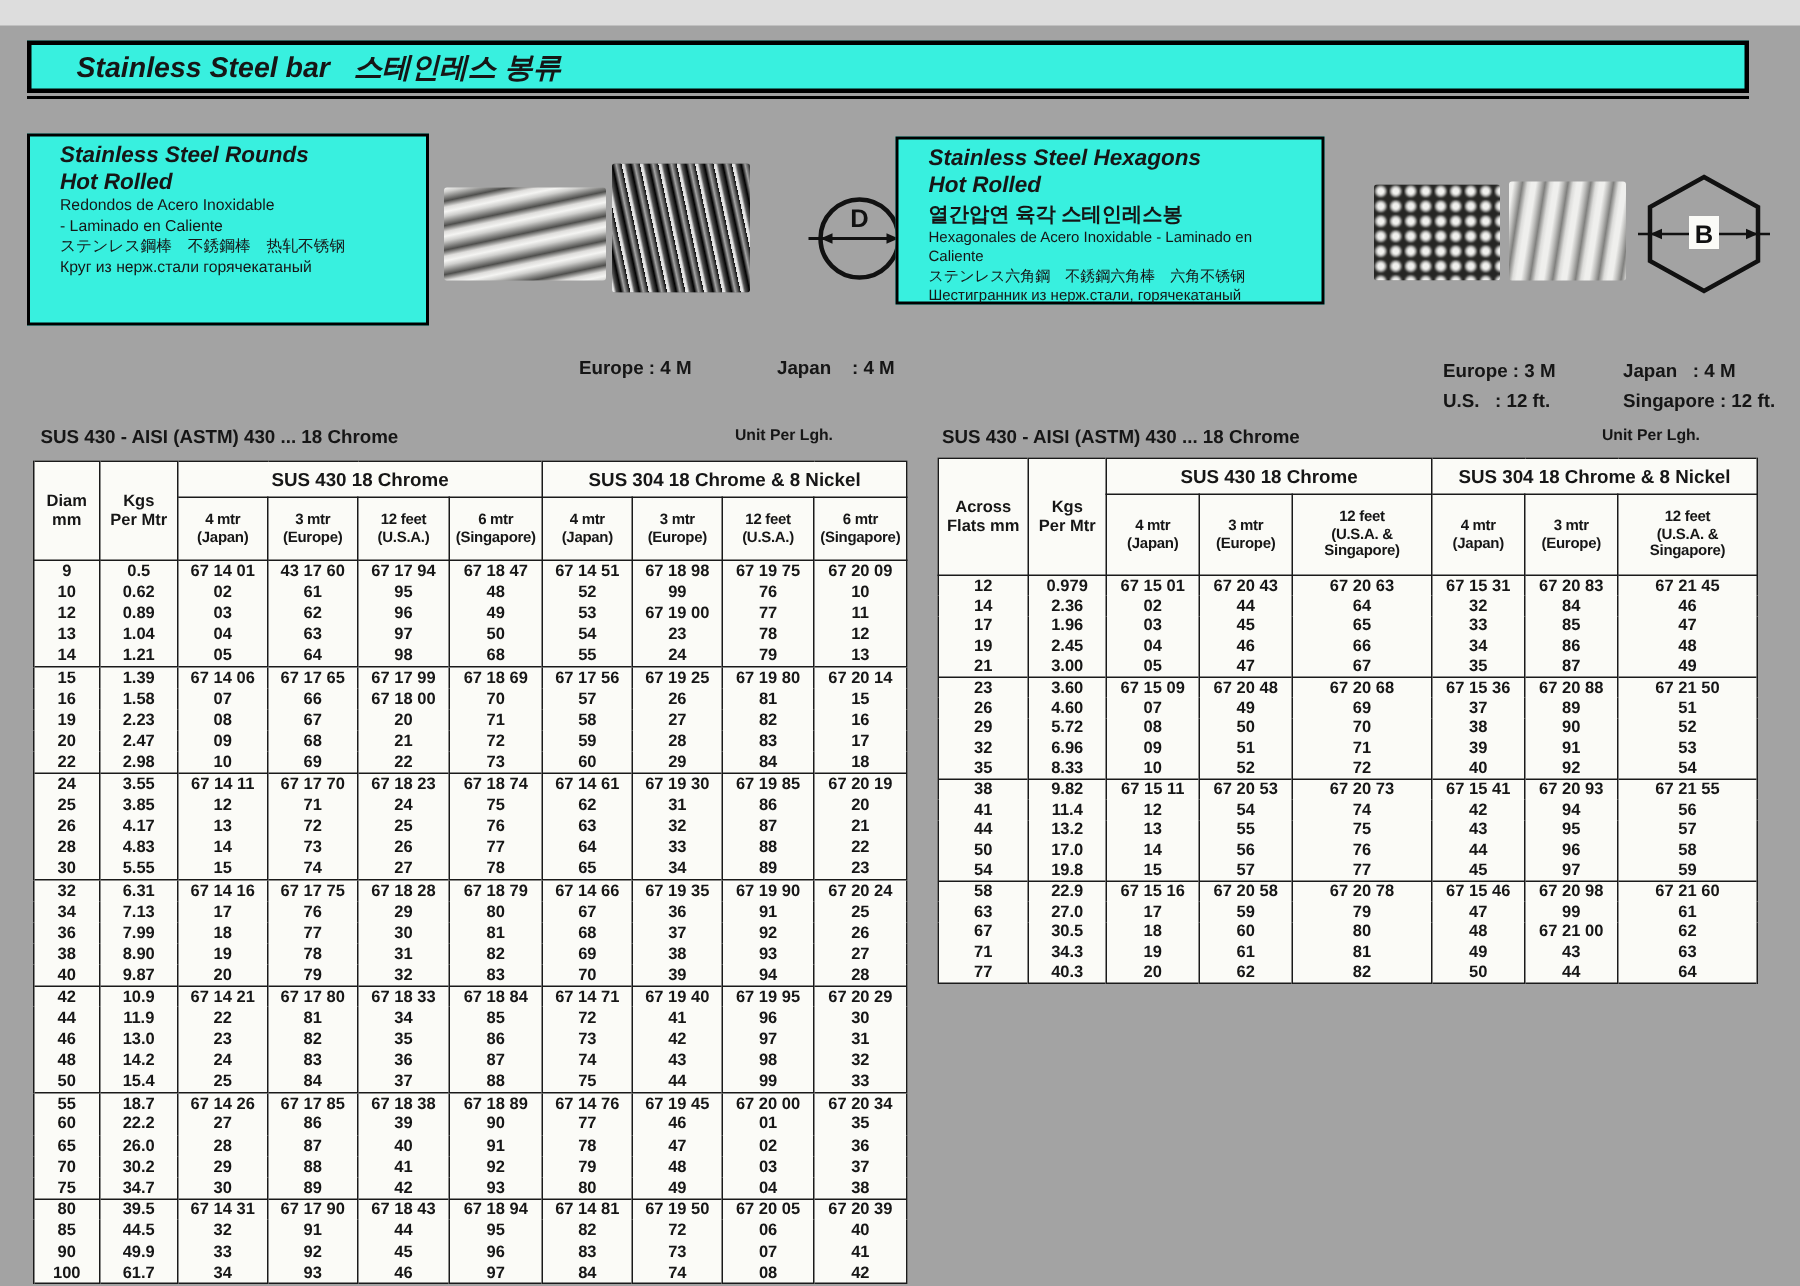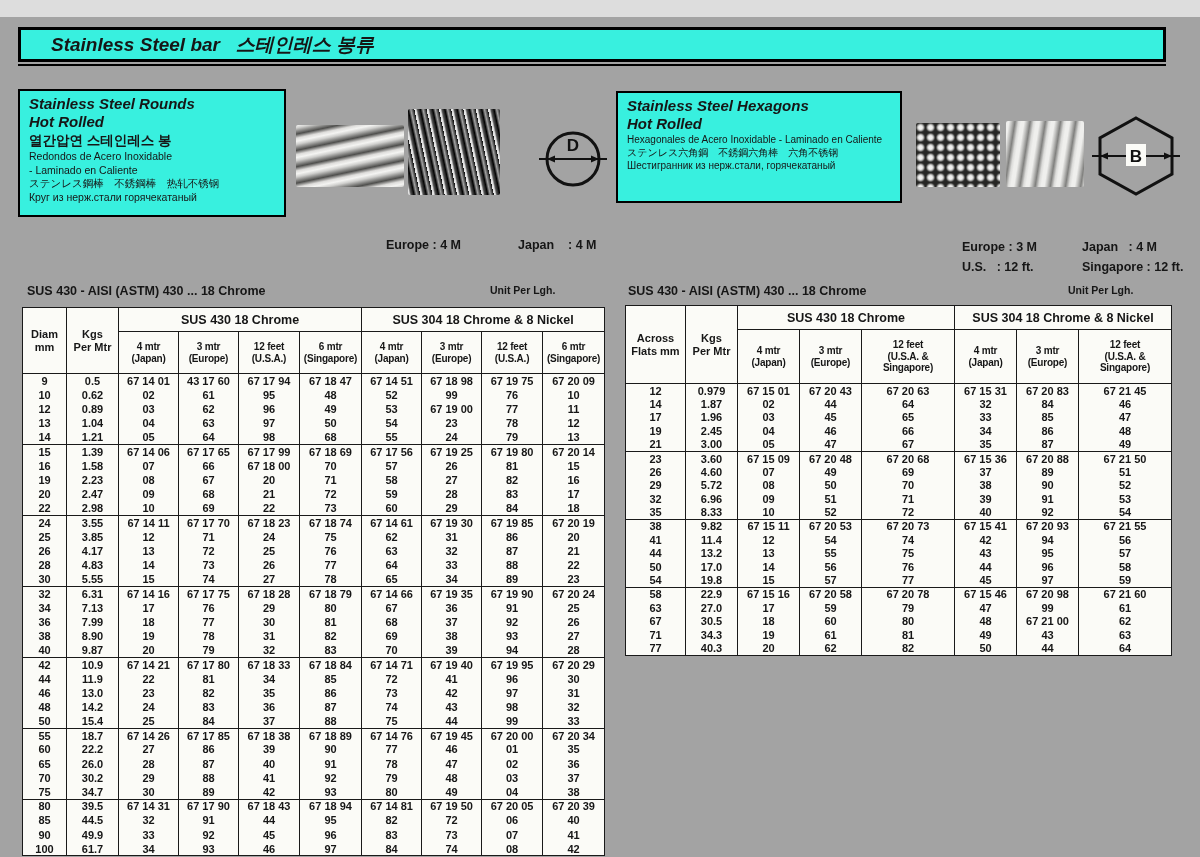--- a/index.html
+++ b/index.html
@@ -4,21 +4,21 @@
 <style>
   *{margin:0;padding:0;box-sizing:border-box}
   body{background:#ddd;font-family:"Liberation Sans",sans-serif;color:#161616}
   .page{position:relative;width:1200px;height:857px;background:#a3a3a3;overflow:hidden;margin:17px auto}
 
   .banner{position:absolute;left:18px;top:10px;width:1148px;height:35px;background:#38f0df;
     border:3px solid #000;display:flex;align-items:center;padding-left:30px;
     font-style:italic;font-weight:bold;font-size:19px;white-space:pre}
   .banner::after{content:"";position:absolute;left:-3px;right:-3px;bottom:-7px;height:2px;background:#000}
 
-  .panel{position:absolute;background:#38f0df;border:2px solid #000;padding:4px 9px 3px 9px}
+  .panel{position:absolute;background:#38f0df;border:2px solid #000;padding:4px 9px 3px 20px}
   .panel .t1{font-style:italic;font-weight:bold;font-size:15px;line-height:18px}
   .panel .kr{font-weight:bold;font-size:13.5px;line-height:19px}
   .panel .sm{font-size:10.5px;line-height:13.5px}
   .panel .smb{font-size:10px;line-height:13px}
 
   .photo{position:absolute;border-radius:2px}
   .photo-rounds-side{background:
     repeating-linear-gradient(168deg,#f4f4f2 0px,#cfcfcd 3px,#8f8f8d 6px,#4f4f4d 9px,#dedddb 13px,#f4f4f2 16px)}
   .photo-rounds-bundle{background:#161616;background-image:
     repeating-linear-gradient(78deg,rgba(250,250,250,.9) 0 1.5px,rgba(140,140,140,.55) 3px,rgba(0,0,0,.92) 6px,rgba(210,210,210,.75) 8.5px,rgba(15,15,15,.95) 12px)}
@@ -56,40 +56,40 @@
 
 <div class="page">
 
   <div class="banner">
     <span>Stainless Steel bar   스테인레스 봉류</span>
   </div>
 
   <div class="panel" style="left:18px;top:72px;width:268px;height:128px">
     <div class="t1">Stainless Steel Rounds</div>
     <div class="t1">Hot Rolled</div>
-    <div class="kr">열간압연 스테인레스 봉</div>
     <div class="sm">Redondos de Acero Inoxidable</div>
     <div class="sm">- Laminado en Caliente</div>
     <div class="sm">ステンレス鋼棒　不銹鋼棒　热轧不锈钢</div>
     <div class="sm">Круг из нерж.стали горячекатаный</div>
   </div>
 
   <div class="photo photo-rounds-side" style="left:296px;top:108px;width:108px;height:62px"></div>
   <div class="photo photo-rounds-bundle" style="left:408px;top:92px;width:92px;height:86px"></div>
   <svg class="diag" style="left:536px;top:100px" width="74" height="76" viewBox="0 0 74 76">
     <circle cx="37" cy="42" r="26" fill="none" stroke="#111" stroke-width="3"></circle>
     <line x1="3" y1="42" x2="71" y2="42" stroke="#111" stroke-width="2"></line>
     <polygon points="11,42 19,38.5 19,45.5" fill="#111"></polygon>
     <polygon points="63,42 55,38.5 55,45.5" fill="#111"></polygon>
     <text x="37" y="34" text-anchor="middle" font-size="17" font-weight="bold">D</text>
   </svg>
 
-  <div class="panel" style="left:616px;top:74px;width:286px;height:112px">
+  <div class="panel" style="left:597px;top:74px;width:286px;height:112px">
     <div class="t1">Stainless Steel Hexagons</div>
     <div class="t1">Hot Rolled</div>
+    <div class="kr">열간압연 육각 스테인레스봉</div>
     <div class="smb">Hexagonales de Acero Inoxidable - Laminado en Caliente</div>
     <div class="smb">ステンレス六角鋼　不銹鋼六角棒　六角不锈钢</div>
     <div class="smb">Шестигранник из нерж.стали, горячекатаный</div>
   </div>
 
   <div class="photo photo-hex-ends" style="left:916px;top:106px;width:84px;height:64px"></div>
   <div class="photo photo-hex-bars" style="left:1006px;top:104px;width:78px;height:66px"></div>
   <svg class="diag" style="left:1092px;top:96px" width="88" height="86" viewBox="0 0 88 86">
     <polygon points="44,5 80,25 80,61 44,81 8,61 8,25" fill="none" stroke="#111" stroke-width="3"></polygon>
     <line x1="0" y1="43" x2="88" y2="43" stroke="#111" stroke-width="1.8"></line>
@@ -623,21 +623,21 @@
           <td>0.979</td>
           <td>67 15 01</td>
           <td>67 20 43</td>
           <td>67 20 63</td>
           <td>67 15 31</td>
           <td>67 20 83</td>
           <td>67 21 45</td>
         </tr>
         <tr>
           <td>14</td>
-          <td>1.87</td>
+          <td>2.36</td>
           <td>02</td>
           <td>44</td>
           <td>64</td>
           <td>32</td>
           <td>84</td>
           <td>46</td>
         </tr>
         <tr>
           <td>17</td>
           <td>1.96</td>

